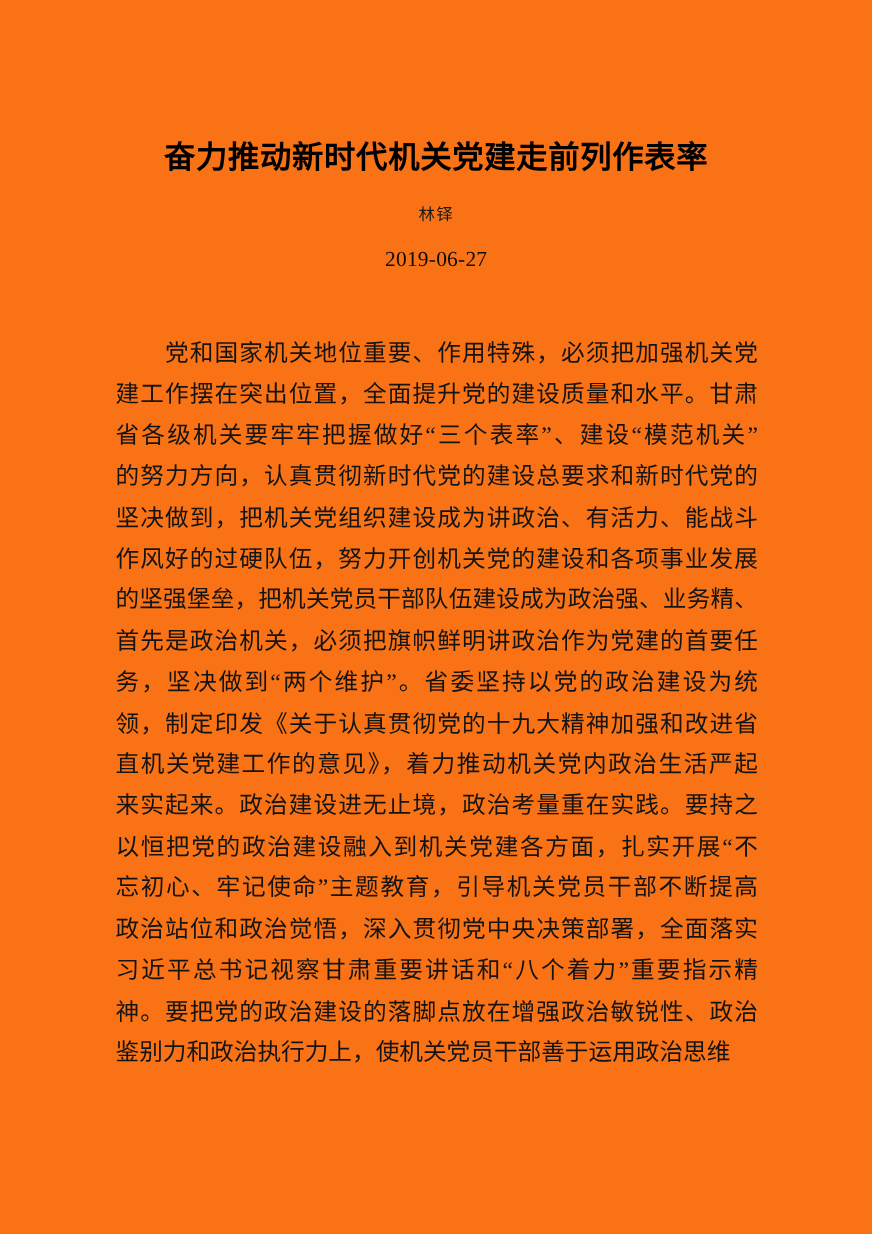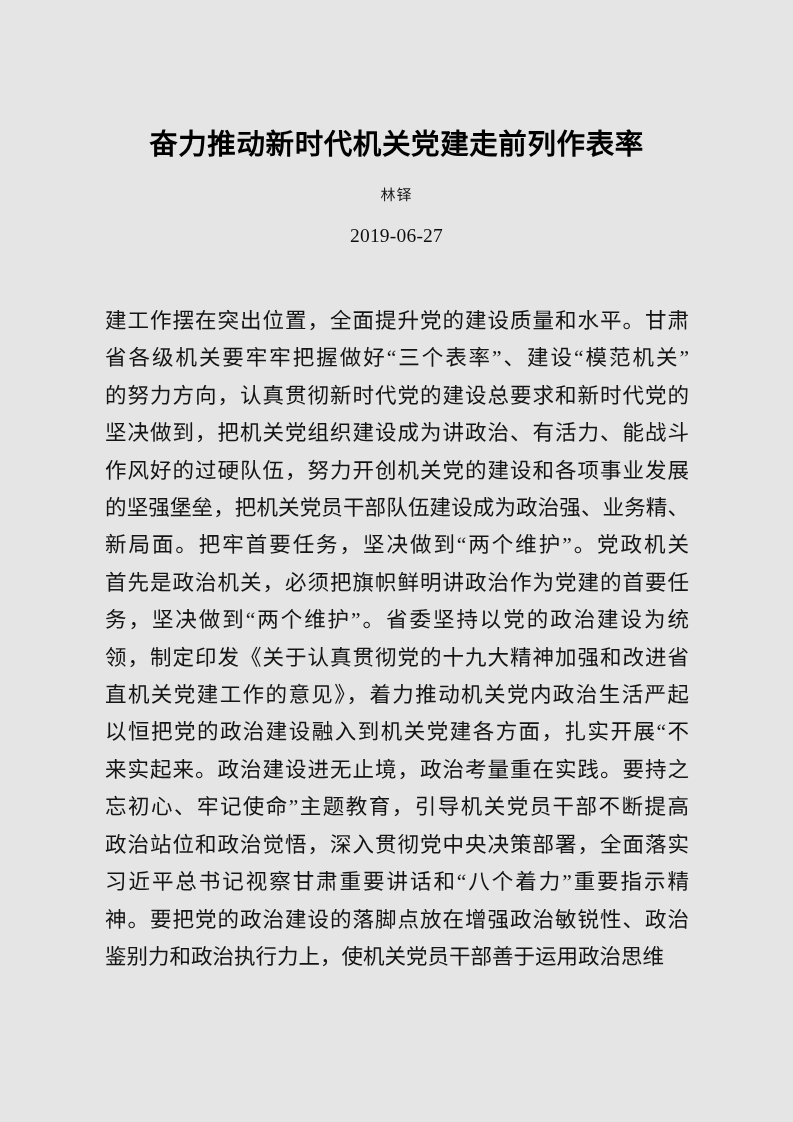--- a/index.html
+++ b/index.html
@@ -13,21 +13,21 @@
     position: relative;
     overflow: hidden;
     font-family: "Liberation Serif", "DejaVu Serif", serif;
     color: #000000;
     -webkit-font-smoothing: antialiased;
   }
 
   .page {
     position: absolute;
     inset: 0;
-    background: #e5e5e5;
+    background: #f97316;
   }
 
   
   .doc-header {
     position: absolute;
     left: 0;
     right: 0;
     top: 128px;
     text-align: center;
   }
@@ -99,33 +99,33 @@
 
 <div class="page">
 
   <div class="doc-header">
     <h1 class="doc-title">奋力推动新时代机关党建走前列作表率</h1>
     <div class="doc-author">林铎</div>
     <div class="doc-date">2019-06-27</div>
   </div>
 
   <div class="doc-body">
+      <div class="body-line justify">　　党和国家机关地位重要、作用特殊，必须把加强机关党</div>
       <div class="body-line justify">建工作摆在突出位置，全面提升党的建设质量和水平。甘肃</div>
       <div class="body-line justify">省各级机关要牢牢把握做好“三个表率”、建设“模范机关”</div>
       <div class="body-line justify">的努力方向，认真贯彻新时代党的建设总要求和新时代党的</div>
       <div class="body-line justify">坚决做到，把机关党组织建设成为讲政治、有活力、能战斗</div>
       <div class="body-line justify">作风好的过硬队伍，努力开创机关党的建设和各项事业发展</div>
       <div class="body-line justify">的坚强堡垒，把机关党员干部队伍建设成为政治强、业务精、</div>
-      <div class="body-line justify">新局面。把牢首要任务，坚决做到“两个维护”。党政机关</div>
       <div class="body-line justify">首先是政治机关，必须把旗帜鲜明讲政治作为党建的首要任</div>
       <div class="body-line justify">务，坚决做到“两个维护”。省委坚持以党的政治建设为统</div>
       <div class="body-line justify">领，制定印发《关于认真贯彻党的十九大精神加强和改进省</div>
       <div class="body-line justify">直机关党建工作的意见》，着力推动机关党内政治生活严起</div>
+      <div class="body-line justify">来实起来。政治建设进无止境，政治考量重在实践。要持之</div>
       <div class="body-line justify">以恒把党的政治建设融入到机关党建各方面，扎实开展“不</div>
-      <div class="body-line justify">来实起来。政治建设进无止境，政治考量重在实践。要持之</div>
       <div class="body-line justify">忘初心、牢记使命”主题教育，引导机关党员干部不断提高</div>
       <div class="body-line justify">政治站位和政治觉悟，深入贯彻党中央决策部署，全面落实</div>
       <div class="body-line justify">习近平总书记视察甘肃重要讲话和“八个着力”重要指示精</div>
       <div class="body-line justify">神。要把党的政治建设的落脚点放在增强政治敏锐性、政治</div>
       <div class="body-line justify last">鉴别力和政治执行力上，使机关党员干部善于运用政治思维</div>
     </div>
 
 </div>
 
 </body></html>

